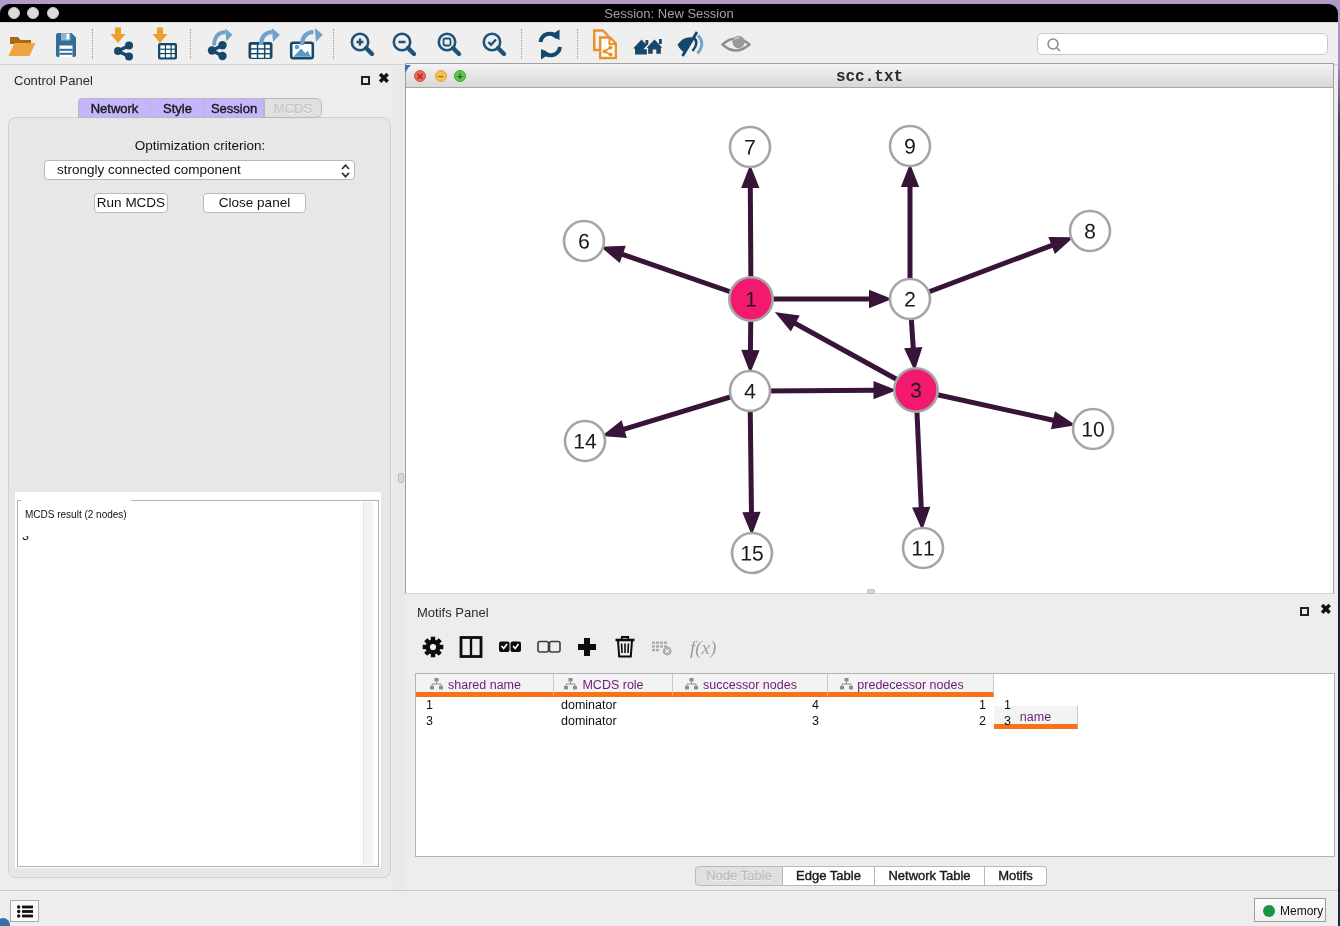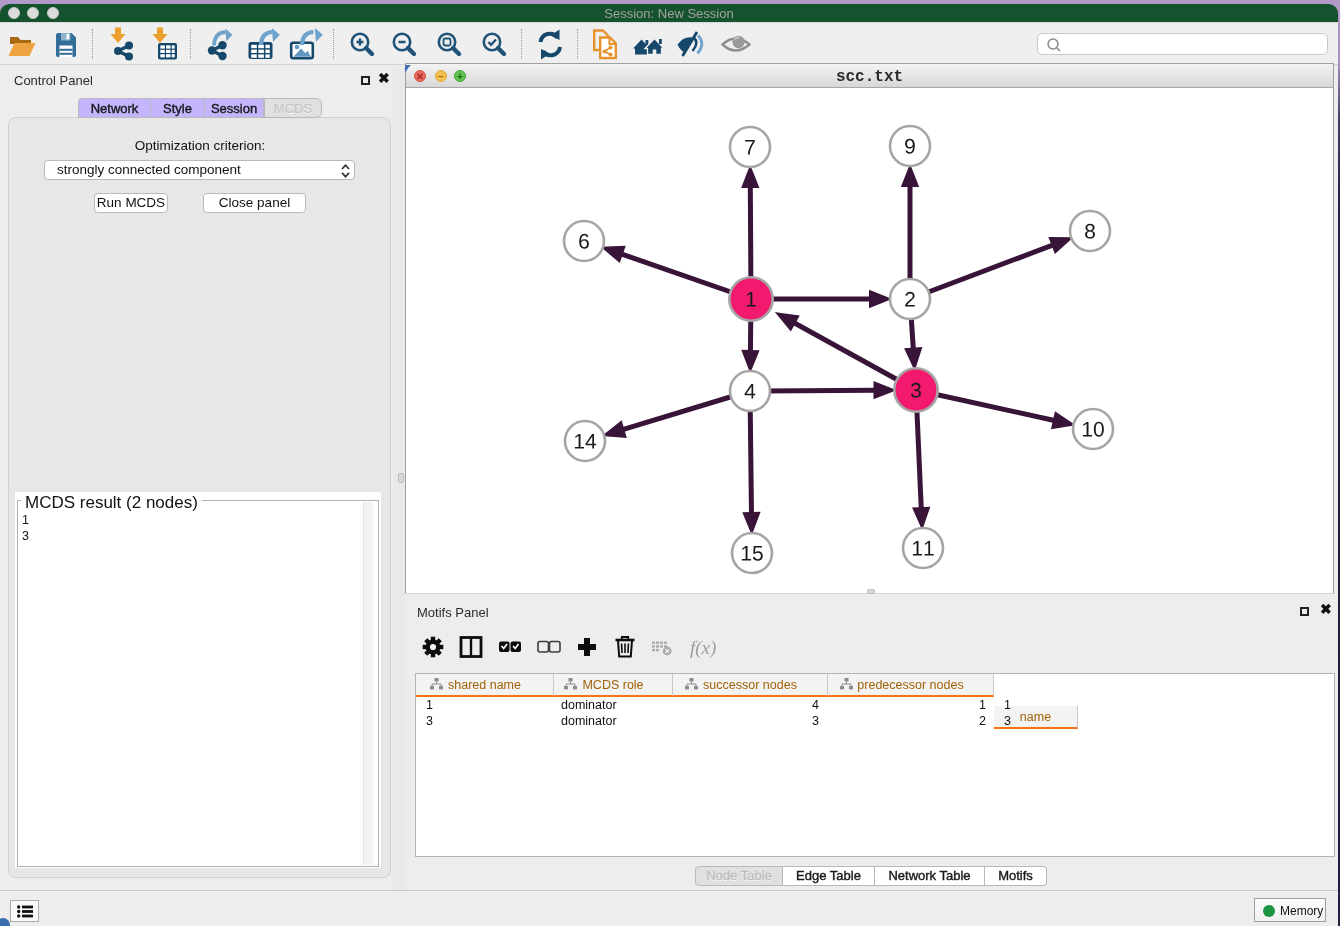--- a/index.html
+++ b/index.html
@@ -1,57 +1,57 @@
 <!DOCTYPE html>
 <html><head>
 <meta charset="utf-8">
 <style>
 * { margin:0; padding:0; box-sizing:border-box; -webkit-font-smoothing:antialiased; }
 svg text { text-rendering:geometricPrecision; }
 html,body { width:1340px; height:926px; overflow:hidden; }
 body { font-family:"Liberation Sans", sans-serif; background:linear-gradient(180deg,#b29bc9 0%,#a48cbc 7%,#463c62 13%,#252243 22%,#1d1c36 60%,#232140 100%); position:relative; }
 #win { position:absolute; left:0; top:4px; width:1338px; height:922px; background:#ededed; border-radius:9px 9px 0 0; overflow:hidden; }
 
-#titlebar { position:absolute; left:0; top:0; width:100%; height:19px; background:#14532d; border-bottom:1px solid #d9d9d9; }
+#titlebar { position:absolute; left:0; top:0; width:100%; height:19px; background:#000000; border-bottom:1px solid #d9d9d9; }
 .tl { position:absolute; top:3px; width:12px; height:12px; border-radius:50%; background:#dcdcdc; border:1px solid #c7c7c7; }
 #title-text { position:absolute; top:2px; left:0; width:100%; text-align:center; font-size:13px; color:#a2a2a2; }
 
 #toolbar { position:absolute; left:0; top:20px; width:100%; height:41px; background:#efefef; border-bottom:1px solid #d2d2d2; }
 .tsep { position:absolute; top:5px; height:30px; width:0; border-left:1px dotted #9a9a9a; }
 .ticon { position:absolute; top:3px; }
 #searchbox { position:absolute; left:1037px; top:9px; width:291px; height:22px; background:#fff; border:1px solid #c8c8c8; border-radius:5px; }
 
 #cp { position:absolute; left:0; top:62px; width:393px; height:827px; background:#ededed; }
 #cp-head { position:absolute; left:14px; top:7px; font-size:13px; color:#2b2b2b; }
 .float-btn { position:absolute; top:10px; width:9px; height:9px; border:2px solid #222; }
 .close-btn { position:absolute; top:4px; font-size:14px; font-weight:bold; color:#111; }
 #cp-panel { position:absolute; left:8px; top:51px; width:383px; height:761px; background:#e7e7e7; border:1px solid #d0d0d0; border-radius:8px; }
 .tab { position:absolute; top:32px; height:20px; background:#c4b5fd; border:1px solid #b9b9b9; font-size:13px; font-weight:normal; -webkit-text-stroke:0.4px; color:#1a1a1a; text-align:center; line-height:19px; }
 #opt-label { position:absolute; left:0; top:72px; width:400px; text-align:center; font-size:13.5px; color:#111; }
 #dropdown { position:absolute; left:44px; top:94px; width:311px; height:20px; background:#fff; border:1px solid #b9b9b9; border-radius:4px; font-size:13.5px; color:#111; line-height:18px; padding-left:12px; }
 .btn { position:absolute; top:127px; height:20px; background:#fff; border:1px solid #b9b9b9; border-radius:4px; font-size:13.5px; color:#111; text-align:center; line-height:18px; }
 #mcds-box { position:absolute; left:15px; top:426px; width:366px; height:376px; background:#fff; }
 #mcds-border { position:absolute; left:2px; top:8px; right:2px; bottom:1px; border:1px solid #b0b0b0; }
-#mcds-label { position:absolute; left:6px; top:1px; background:#fff; padding:0 4px; font-size:17px; color:#111; }
+#mcds-label { position:absolute; left:6px; top:1px; background:#fff; padding:16px 4px; font-size:10px; color:#111; }
 #mcds-scroll { position:absolute; right:8px; top:10px; bottom:3px; width:10px; background:#f4f4f4; border-left:1px solid #e2e2e2; }
 
 #net { position:absolute; left:405px; top:59px; width:929px; height:531px; background:#fff; border:1px solid #a0a0a0; border-bottom:1px solid #d6d6d6; }
 #net-titlebar { position:absolute; left:0; top:0; width:100%; height:24px; background:linear-gradient(180deg,#f4f4f4,#d7d7d7); border-bottom:1px solid #a8a8a8; }
 #net-title { position:absolute; top:4px; width:100%; text-align:center; font-size:16px; font-weight:600; color:#2b2b2b;font-family:Liberation Mono, monospace; }
 .mac { position:absolute; top:6px; width:12px; height:12px; border-radius:50%; font-size:10px; font-weight:900; text-align:center; line-height:11px; }
 
 #vsplit { position:absolute; left:393px; top:62px; width:12px; height:828px; background:#e9e9e9; }
 #vgrip { position:absolute; left:398px; top:469px; width:6px; height:10px; background:#d8d8d8; border:1px solid #bdbdbd; border-radius:2px; }
 #hgrip { position:absolute; left:867px; top:585px; width:8px; height:5px; background:#d8d8d8; border:1px solid #bdbdbd; border-radius:2px; }
 
 #tp { position:absolute; left:405px; top:592px; width:935px; height:297px; background:#ededed; }
 #tp-head { position:absolute; left:12px; top:9px; font-size:13px; color:#2b2b2b; }
 #tp-toolbar { position:absolute; left:12px; top:40px; height:30px; }
 #tbl { position:absolute; left:10px; top:77px; width:920px; height:184px; background:#fff; border:1px solid #b5b5b5; }
-.th { position:absolute; top:0; height:23px; background:#f3f3f3; border-right:1px solid #c9c9c9; border-bottom:2px solid #f97316; font-size:12.5px; color:#a16207; text-align:center; line-height:23px; }
+.th { position:absolute; top:0; height:23px; background:#f3f3f3; border-right:1px solid #c9c9c9; border-bottom:5px solid #f97316; font-size:12.5px; color:#701a75; text-align:center; line-height:23px; }
 .td { position:absolute; font-size:12.5px; color:#111; }
 .btab { position:absolute; top:270px; height:20px; background:#fff; border:1px solid #b9b9b9; font-size:13px; font-weight:normal; -webkit-text-stroke:0.4px; color:#1a1a1a; text-align:center; line-height:18px; }
 
 #status { position:absolute; left:0; top:886px; width:100%; height:36px; background:#ededed; border-top:1px solid #c9c9c9; }
 #lbtn { position:absolute; left:10px; top:9px; width:29px; height:22px; background:#fafafa; border:1px solid #ababab; }
 #membtn { position:absolute; left:1254px; top:7px; width:72px; height:24px; background:linear-gradient(180deg,#fdfdfd,#f0f0f0); border:1px solid #9e9e9e; font-size:12px; color:#111; }
 </style>
 </head>
 <body>
 <div id="win">

